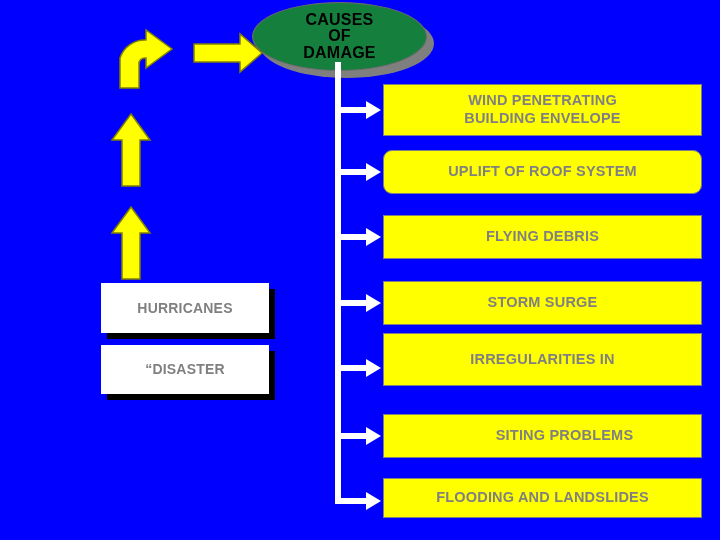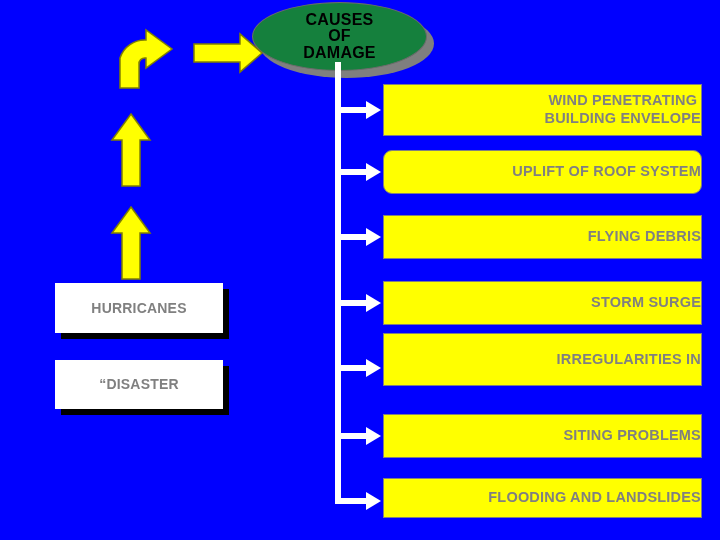--- a/index.html
+++ b/index.html
@@ -63,33 +63,33 @@
   
   .ybox {
     position: absolute;
     left: 383px;
     width: 319px;
     background: #ffff00;
     border: 1px solid #808080;
     box-sizing: border-box;
     display: flex;
     align-items: center;
-    justify-content: flex-end;
+    justify-content: center;
   }
   .ybox-text {
     color: #808080;
     font-size: 14.5px;
     font-weight: bold;
     line-height: 1.22;
     text-align: center;
     letter-spacing: 0.2px;
   }
 
   
-  .wbox-wrap { position: absolute; }
+  .wbox-wrap { position: absolute; margin-left: 46px; }
   .wbox-shadow {
     position: absolute;
     left: 6px;
     top: 6px;
     width: 100%;
     height: 100%;
     background: #000000;
   }
   .wbox {
     position: absolute;
@@ -225,21 +225,21 @@
 
   <div class="wbox-wrap" style="left:55px; top:283px; width:168px; height:50px;">
     <div class="wbox-shadow"></div>
     <div class="wbox">
       <div class="wbox-text">
         <div>HURRICANES</div>
       </div>
     </div>
   </div>
 
-  <div class="wbox-wrap" style="left:55px; top:360px; width:168px; height:49px;">
+  <div class="wbox-wrap" style="left:55px; top:345px; width:168px; height:49px;">
     <div class="wbox-shadow"></div>
     <div class="wbox">
       <div class="wbox-text">
         <div>“DISASTER</div>
       </div>
     </div>
   </div>
 
   <div class="y-arrow" style="left:110px; top:205px;">
     <svg width="42" height="76" viewBox="0 0 42 76">

